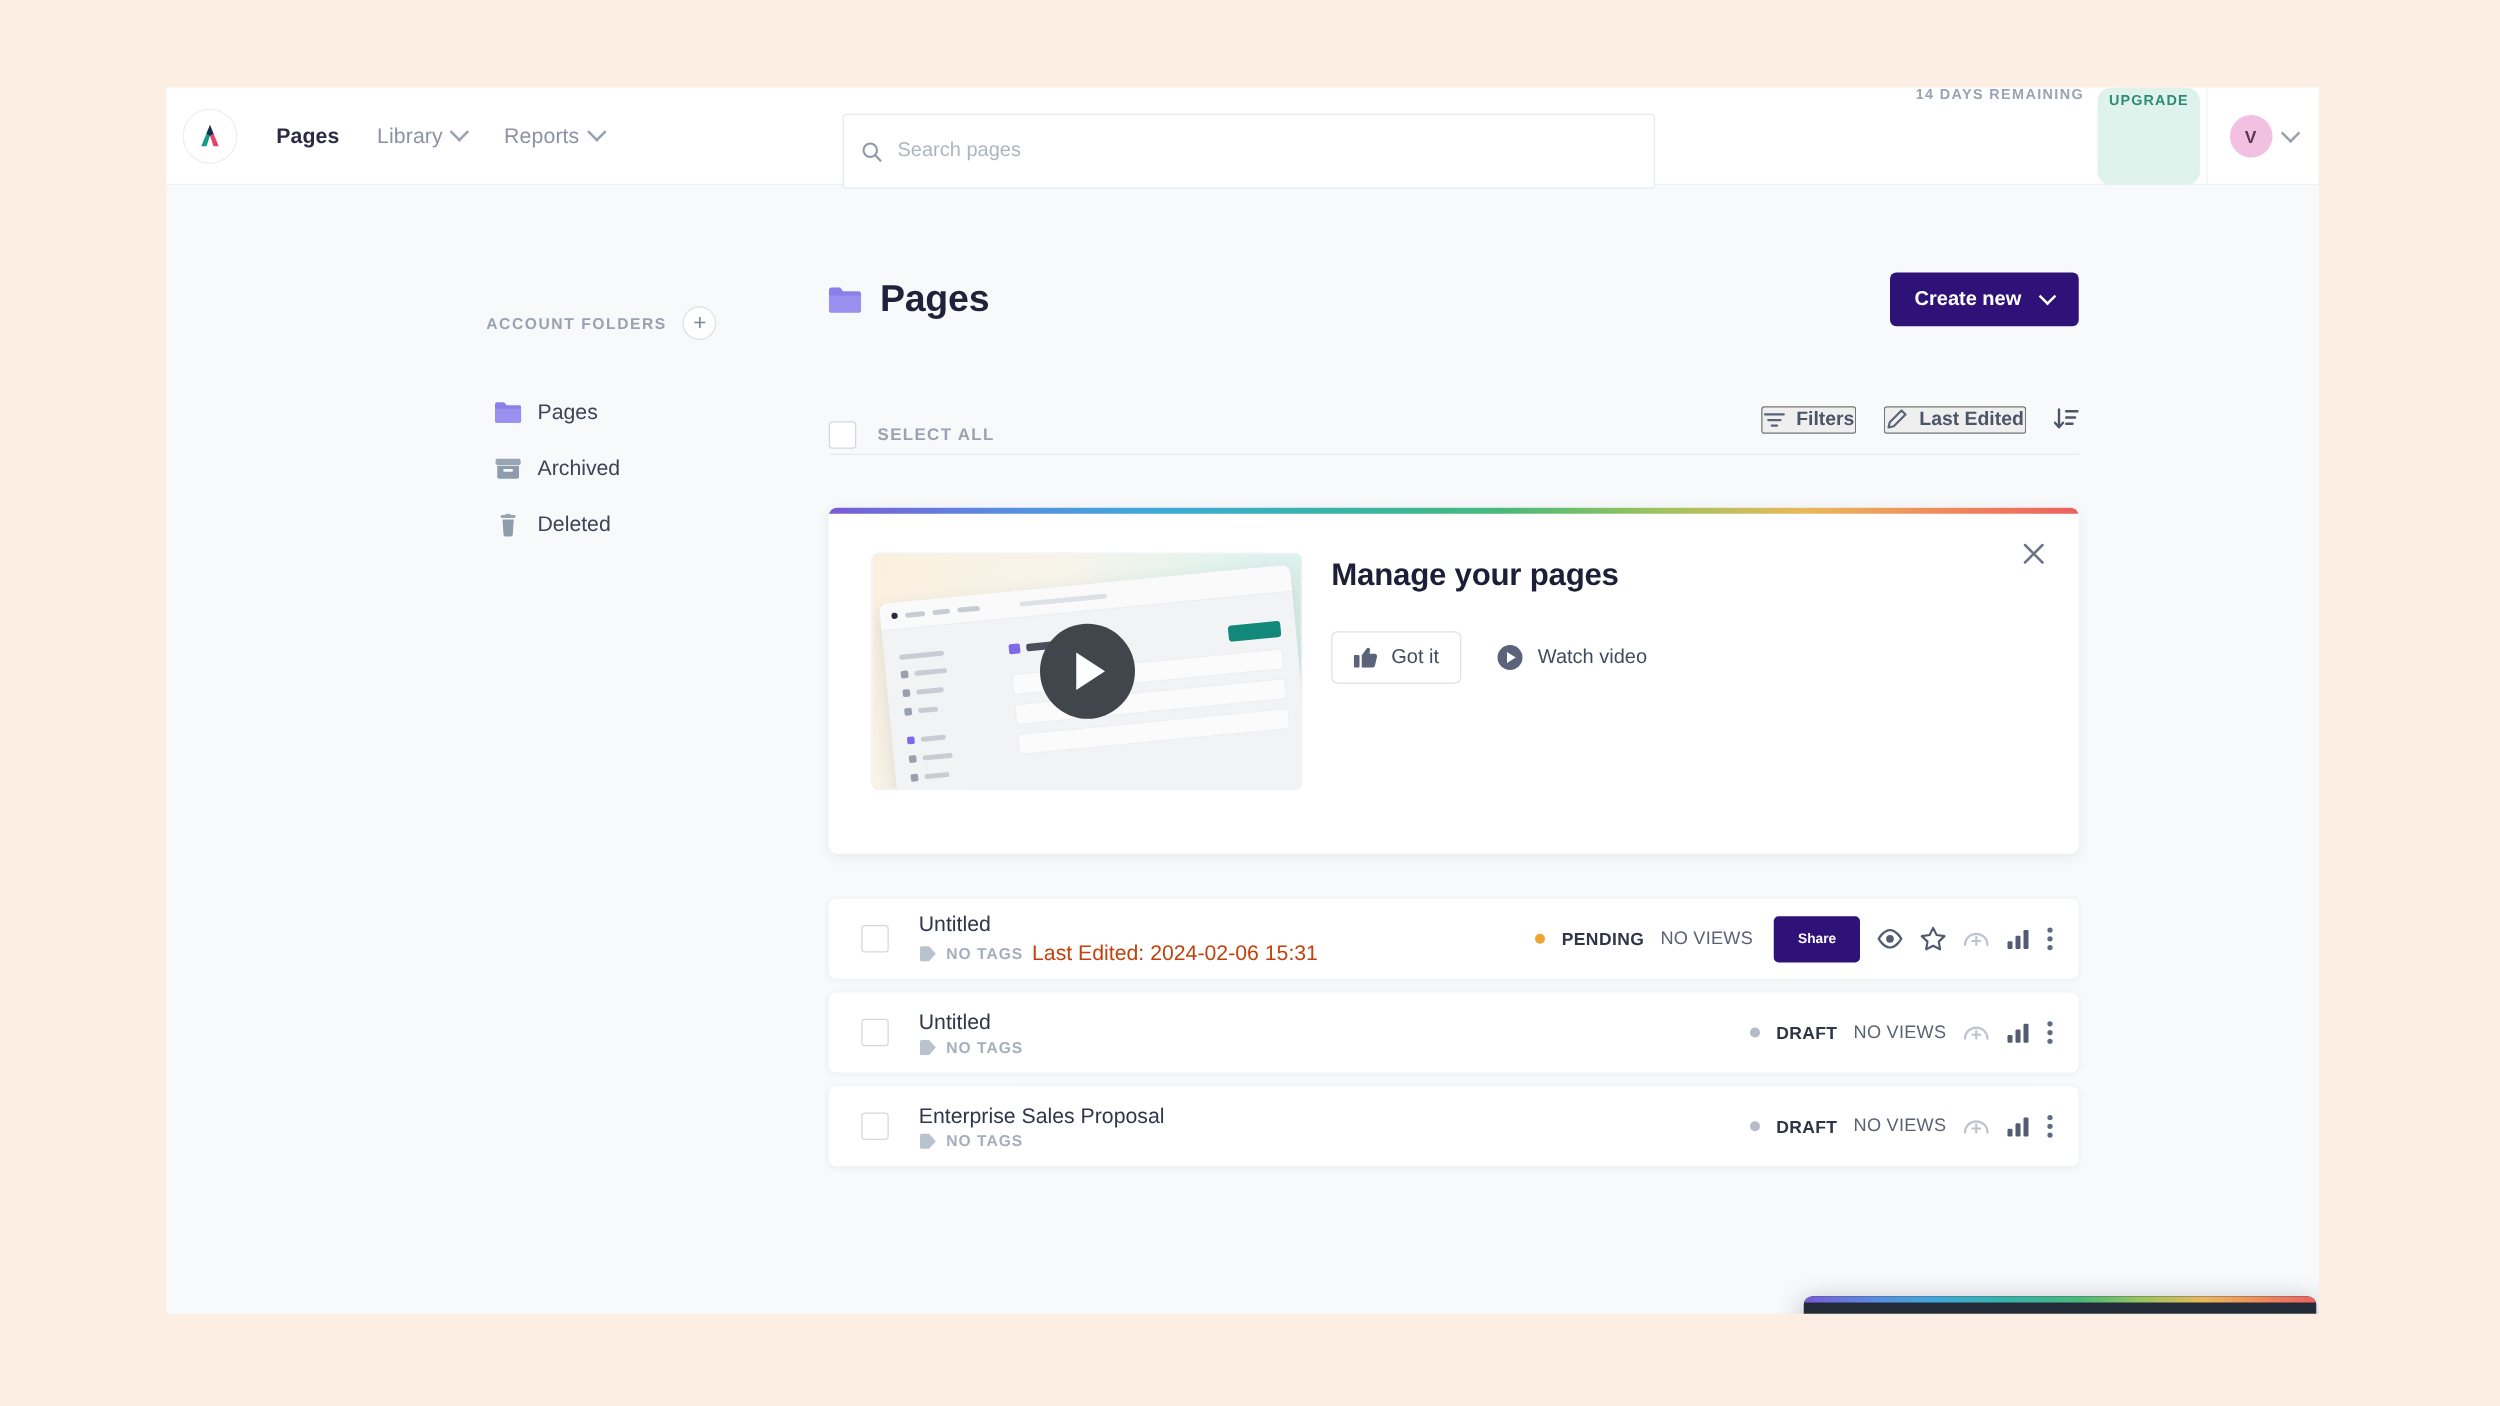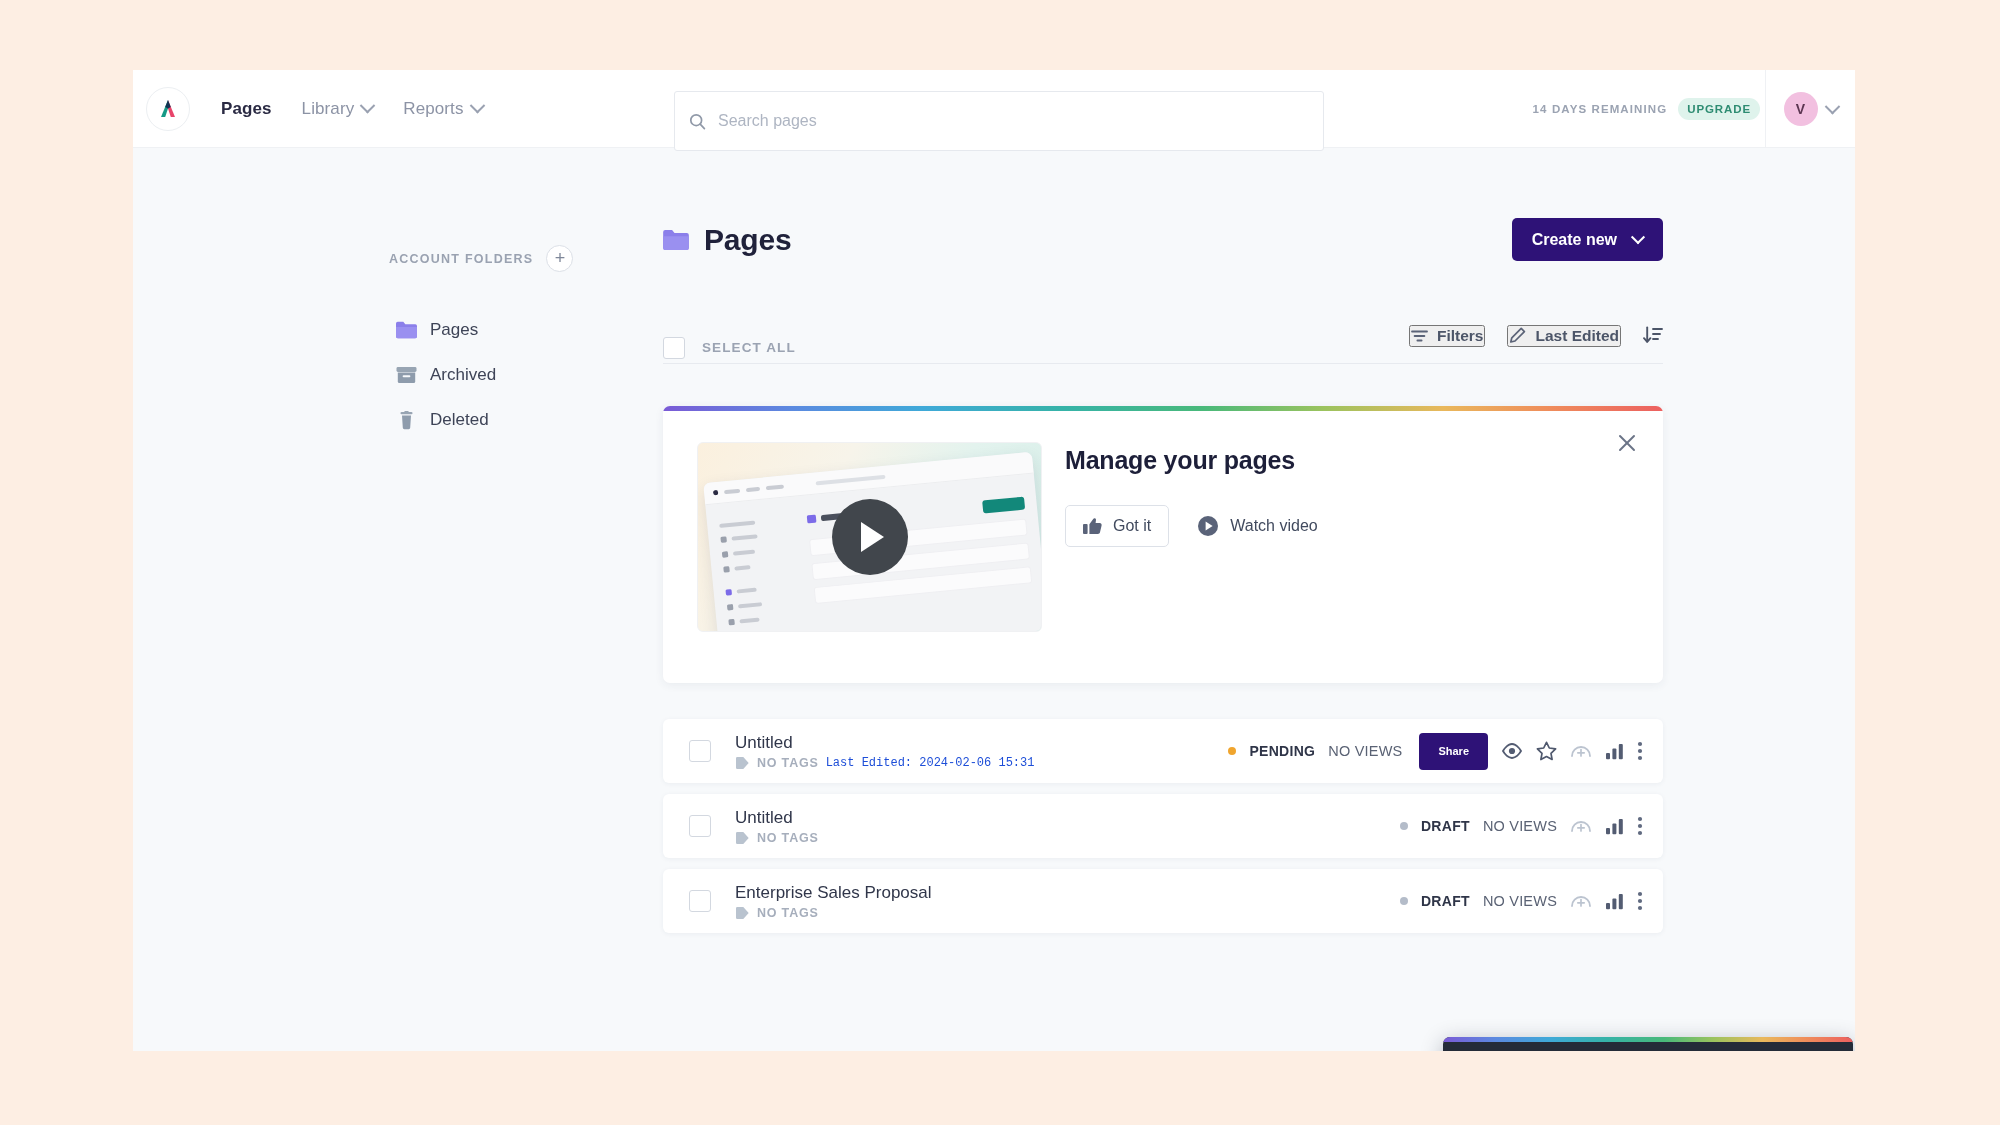--- a/index.html
+++ b/index.html
@@ -54,21 +54,21 @@
     display: flex; align-items: center; padding: 16px 14px; gap: 12px;
   }
   #search-input {
     border: none; outline: none; flex: 1;
     font-family: "Liberation Sans", sans-serif;
     font-size: 16px; color: #3C4257; background: transparent;
   }
   #search-input::placeholder { color: #AEB5C2; }
   #trial-area {
     position: absolute; right: 95px; top: 0; height: 78px;
-    display: flex; align-items: center; gap: 11px;
+    display: flex; gap: 11px;
   }
   #trial-text {
     font-size: 11.5px; letter-spacing: 1.1px; color: #9BA3B2; font-weight: bold;
   }
   #upgrade-badge {
     background: #DFF3EC; color: #2E8C72;
     font-size: 11.5px; font-weight: bold; letter-spacing: .9px;
     padding: 5px 9px; border-radius: 11px;
   }
   #account-area {
@@ -203,21 +203,21 @@
     background: #fff; border-radius: 6px;
     box-shadow: 0 1px 5px rgba(40,50,80,.06);
     height: 64px; display: flex; align-items: center;
     padding: 0 20px 0 26px;
   }
   .row-left { display: flex; align-items: center; gap: 24px; flex: 1; }
   .row-titles { display: flex; flex-direction: column; gap: 3px; }
   .row-title { font-size: 17px; color: #30364A; }
   .row-meta { display: flex; align-items: center; gap: 7px; }
   .row-tags { font-size: 12.5px; letter-spacing: .8px; color: #A6AEBC; font-weight: bold; }
-  .row-edited { font-size: 12px; color: #1d4ed8; font-family: Liberation Mono, monospace; }
+  .row-edited { font-size: 17px; color: #c2410c; }
   .row-right { display: flex; align-items: center; gap: 13px; }
   .status-dot { width: 8px; height: 8px; border-radius: 50%; }
   .status-label { font-size: 14px; font-weight: bold; color: #2F3murky; letter-spacing: .3px; }
   .status-label { color: #2F3548; }
   .views-label { font-size: 14.5px; color: #5A6274; letter-spacing: .2px; }
   .share-btn {
     background: #2E1277; color: #fff; border: none;
     font-size: 11px; font-weight: bold;
     height: 37px; padding: 0 19px; border-radius: 4px; margin-left: 4px;
     font-family: "Liberation Sans", sans-serif;

